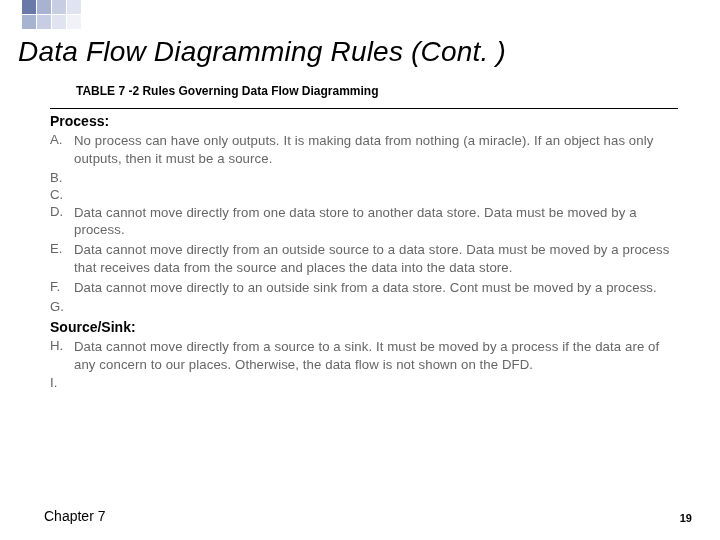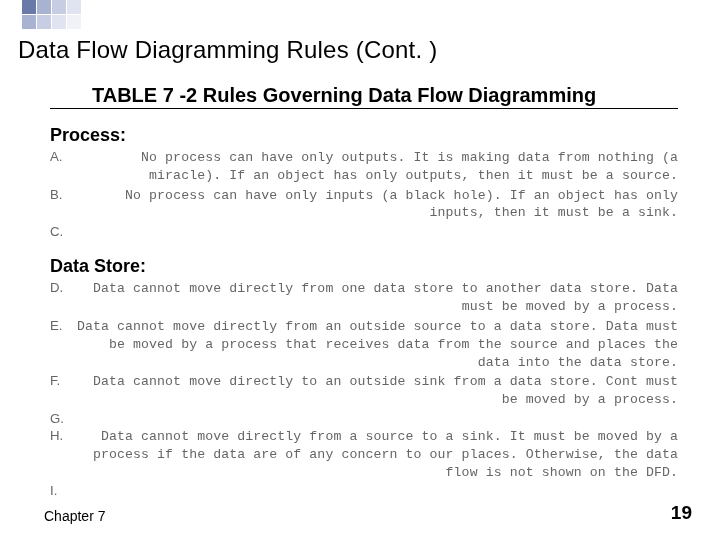--- a/index.html
+++ b/index.html
@@ -23,80 +23,79 @@
   }
   .decor .sq {
     width: 14px;
     height: 14px;
     margin: 0 1px 1px 0;
   }
   .title {
     position: absolute;
     top: 36px;
     left: 18px;
-    font-size: 24px;
+    font-size: 28px;
     font-family: "Arial", sans-serif;
     color: #000;
     letter-spacing: 0.2px;
+    font-style: italic;
   }
   .subtitle {
     position: absolute;
     top: 84px;
-    left: 92px;
-    font-size: 20px;
+    left: 76px;
+    font-size: 12px;
     font-weight: bold;
     color: #000;
   }
   .tablewrap {
     position: absolute;
     top: 108px;
     left: 50px;
     width: 628px;
     border-top: 1.5px solid #000;
   }
   .section-head {
     font-family: Arial, sans-serif;
     font-weight: bold;
-    font-size: 18px;
+    font-size: 14px;
     color: #000;
     padding: 4px 0 2px 0;
-    margin-top: 12px;
   }
   .rule {
     display: flex;
     padding: 1px 0 1px 0;
   }
   .rule .letter {
     width: 24px;
     flex: none;
     font-size: 13.2px;
     color: #666;
     font-family: "Arial Narrow", Arial, sans-serif;
   }
   .rule .text {
     flex: 1;
     font-size: 13.2px;
     line-height: 1.35;
     color: #666;
-    font-family: Liberation Mono, monospace;
+    font-family: Liberation Sans, sans-serif;
     letter-spacing: 0.1px;
-    text-align: right;
   }
   .footer-left {
     position: absolute;
     bottom: 16px;
     left: 44px;
     font-size: 14px;
     color: #000;
   }
   .footer-right {
     position: absolute;
     bottom: 16px;
     right: 28px;
-    font-size: 19px;
+    font-size: 11px;
     font-weight: bold;
     color: #000;
   }
 </style>
 </head>
 <body>
 
 <div class="decor">
   <div class="row">
     <div class="sq" style="background:#6a7aa8"></div>
@@ -117,43 +116,42 @@
 
 <div class="tablewrap">
 
   <div class="section-head">Process:</div>
   <div class="rule">
     <div class="letter">A.</div>
     <div class="text">No process can have only outputs. It is making data from nothing (a miracle). If an object has only outputs, then it must be a source.</div>
   </div>
   <div class="rule">
     <div class="letter">B.</div>
-    <div class="text">No process can have only inputs (a black hole). If an object has only inputs, then it must be a sink.</div>
   </div>
   <div class="rule">
     <div class="letter">C.</div>
   </div>
 
-  <div class="section-head">Data Store:</div>
   <div class="rule">
     <div class="letter">D.</div>
     <div class="text">Data cannot move directly from one data store to another data store. Data must be moved by a process.</div>
   </div>
   <div class="rule">
     <div class="letter">E.</div>
     <div class="text">Data cannot move directly from an outside source to a data store. Data must be moved by a process that receives data from the source and places the data into the data store.</div>
   </div>
   <div class="rule">
     <div class="letter">F.</div>
     <div class="text">Data cannot move directly to an outside sink from a data store. Cont must be moved by a process.</div>
   </div>
   <div class="rule">
     <div class="letter">G.</div>
   </div>
 
+  <div class="section-head">Source/Sink:</div>
   <div class="rule">
     <div class="letter">H.</div>
     <div class="text">Data cannot move directly from a source to a sink. It must be moved by a process if the data are of any concern to our places. Otherwise, the data flow is not shown on the DFD.</div>
   </div>
   <div class="rule">
     <div class="letter">I.</div>
   </div>
 
 </div>
 

